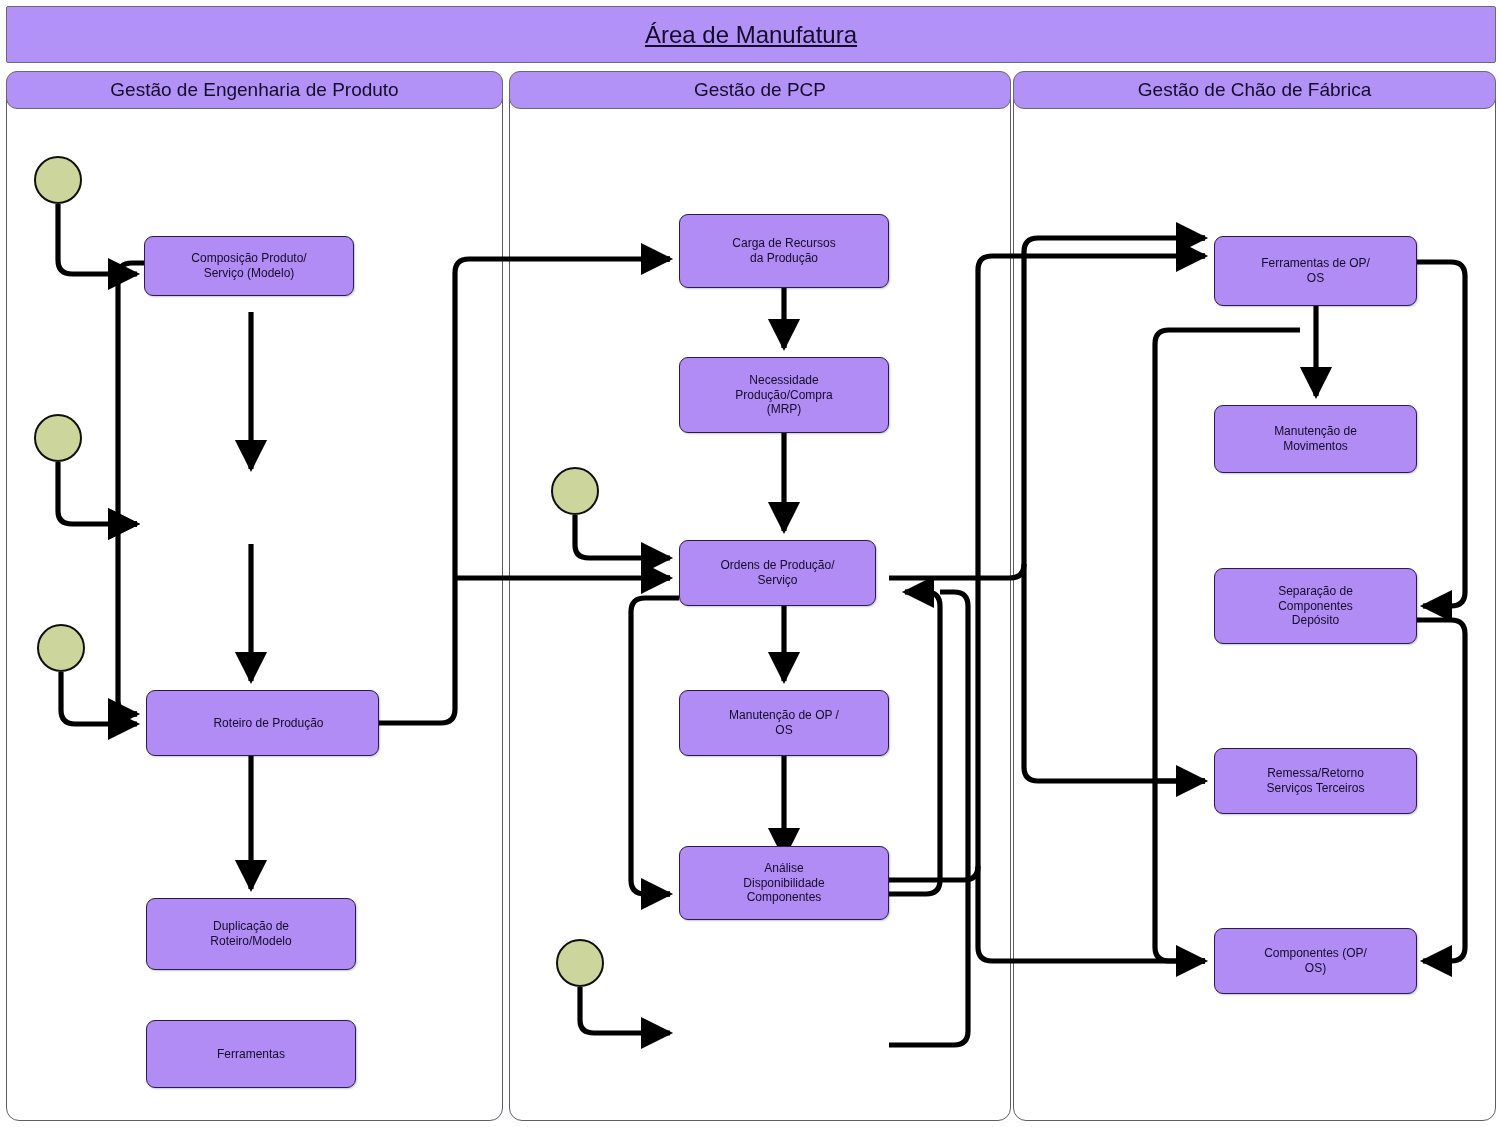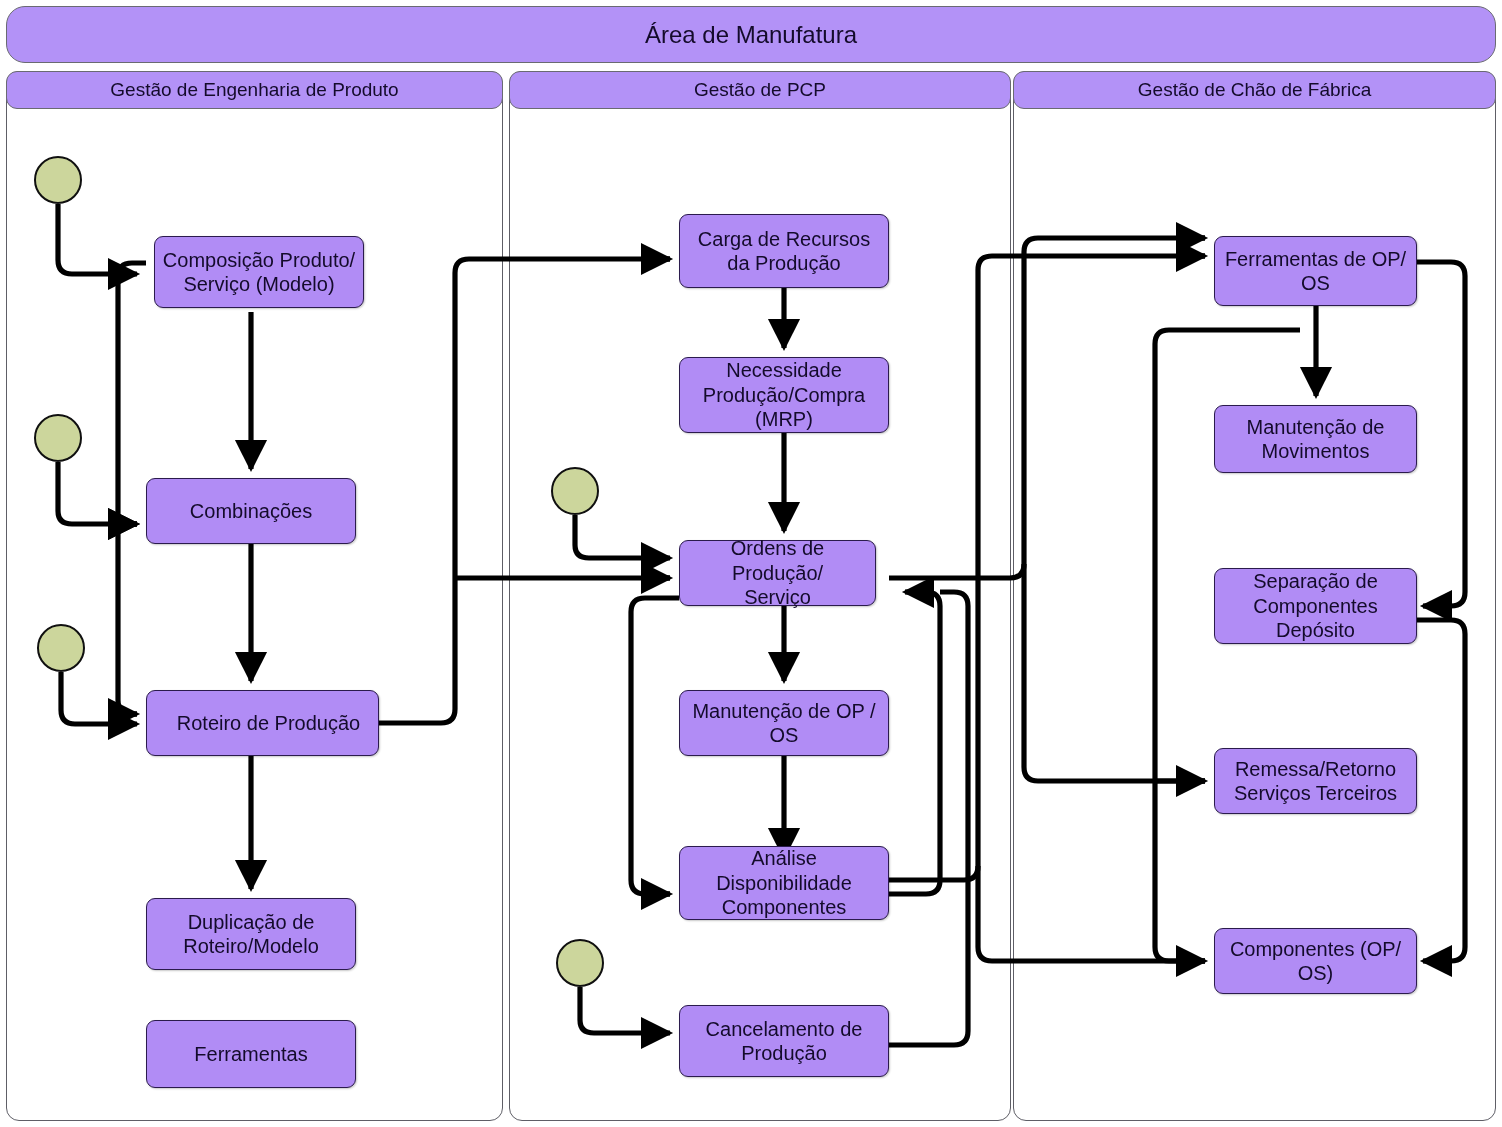--- a/index.html
+++ b/index.html
@@ -4,40 +4,40 @@
 <style>
   html,body{margin:0;padding:0;background:#ffffff;}
   body{font-family:"Liberation Sans",sans-serif;}
   #stage{position:relative;width:1502px;height:1127px;background:#ffffff;overflow:hidden;}
   #stage svg{position:absolute;left:0;top:0;width:1502px;height:1127px;}
   .layer-nodes{position:absolute;left:0;top:0;width:1502px;height:1127px;pointer-events:none;}
   .node{
     position:absolute;box-sizing:border-box;
     background:#b18cf5;border:1.6px solid #2b1b4d;border-radius:9px;
     display:flex;align-items:center;justify-content:center;text-align:center;
-    color:#140b2b;font-size:20px;line-height:1.22;
+    color:#140b2b;font-size:12px;line-height:1.22;
     font-family:"Liberation Sans",sans-serif;
     box-shadow:1px 1px 2px rgba(0,0,0,0.22);
     pointer-events:auto;white-space:pre-line;padding:2px 6px;
   }
   .swim{
     position:absolute;box-sizing:border-box;background:#ffffff;
     border:1.6px solid #5e5e66;border-radius:13px;
   }
   .swim-head{
     position:absolute;box-sizing:border-box;background:#b392f7;
     border:1.6px solid #6a6a72;border-radius:11px;
     display:flex;align-items:center;justify-content:center;
     font-size:19px;color:#140b2b;
   }
   .title-band{
     position:absolute;box-sizing:border-box;background:#b392f7;
-    border:1.6px solid #6a6a72;border-radius:19px;
+    border:1.6px solid #6a6a72;border-radius:2px;
     display:flex;align-items:center;justify-content:center;
-    font-size:24px;color:#140b2b;
+    font-size:24px;color:#140b2b;text-decoration:underline;
   }
   .startdot{
     position:absolute;box-sizing:border-box;border-radius:50%;
     background:#ccd69c;border:2.4px solid #101010;pointer-events:auto;
   }
 </style>
 </head>
 <body>
 
 <div id="stage">
@@ -142,26 +142,24 @@
 
   <div class="layer-nodes">
     <div class="startdot" style="left:34px;top:156px;width:48px;height:48px;"></div>
     <div class="startdot" style="left:34px;top:414px;width:48px;height:48px;"></div>
     <div class="startdot" style="left:37px;top:624px;width:48px;height:48px;"></div>
     <div class="startdot" style="left:551px;top:467px;width:48px;height:48px;"></div>
     <div class="startdot" style="left:556px;top:939px;width:48px;height:48px;"></div>
   </div>
 
   <div class="layer-nodes">
-    <div class="node" style="left:154px;top:236px;width:210px;height:72px;">
+    <div class="node" style="left:144px;top:236px;width:210px;height:60px;">
       <span>Composição Produto/
 Serviço (Modelo)</span></div>
 
-    <div class="node" style="left:146px;top:478px;width:210px;height:66px;">
-      <span>Combinações</span></div>
 
     <div class="node" style="left:146px;top:690px;width:233px;height:66px;padding-left:18px;">
       <span>Roteiro de Produção</span></div>
 
     <div class="node" style="left:146px;top:898px;width:210px;height:72px;">
       <span>Duplicação de
 Roteiro/Modelo</span></div>
 
     <div class="node" style="left:146px;top:1020px;width:210px;height:68px;">
       <span>Ferramentas</span></div>
@@ -181,23 +179,20 @@
 
     <div class="node" style="left:679px;top:690px;width:210px;height:66px;">
       <span>Manutenção de OP /
 OS</span></div>
 
     <div class="node" style="left:679px;top:846px;width:210px;height:74px;">
       <span>Análise
 Disponibilidade
 Componentes</span></div>
 
-    <div class="node" style="left:679px;top:1005px;width:210px;height:72px;">
-      <span>Cancelamento de
-Produção</span></div>
 
     <div class="node" style="left:1214px;top:236px;width:203px;height:70px;">
       <span>Ferramentas de OP/
 OS</span></div>
 
     <div class="node" style="left:1214px;top:405px;width:203px;height:68px;">
       <span>Manutenção de
 Movimentos</span></div>
 
     <div class="node" style="left:1214px;top:568px;width:203px;height:76px;">

